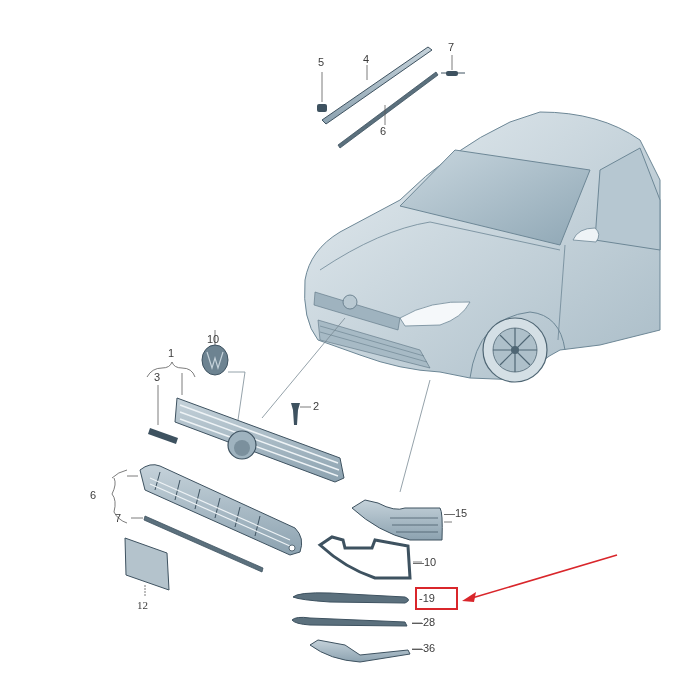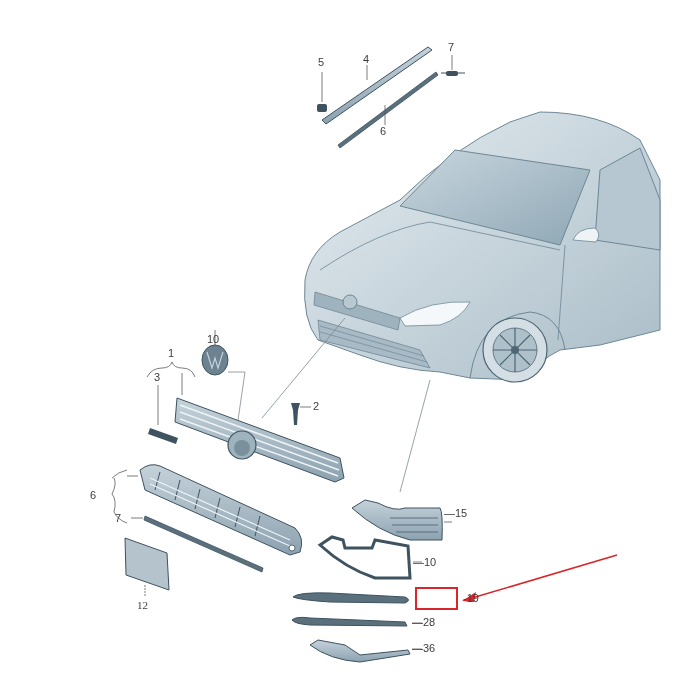--- a/index.html
+++ b/index.html
@@ -182,15 +182,15 @@
 <span class="callout" style="left:207px;top:334px;">10</span>
 <span class="callout" style="left:168px;top:348px;">1</span>
 <span class="callout" style="left:154px;top:372px;">3</span>
 <span class="callout" style="left:313px;top:401px;">2</span>
 <span class="callout" style="left:90px;top:490px;">6</span>
 <span class="callout" style="left:115px;top:513px;">7</span>
 <span class="callout" style="left:137px;top:600px;font-family:Liberation Serif, serif;">12</span>
 <span class="callout" style="left:444px;top:508px;">—15</span>
 <span class="callout" style="left:413px;top:557px;">—10</span>
 <div class="highlight-box" style="left:415px;top:587px;width:43px;height:23px;"></div>
-<span class="callout" style="left:419px;top:593px;margin-left:44px;">-19</span>
+<span class="callout" style="left:419px;top:593px;">-19</span>
 <span class="callout" style="left:412px;top:617px;">—28</span>
 <span class="callout" style="left:412px;top:643px;">—36</span>
 
 </body></html>

